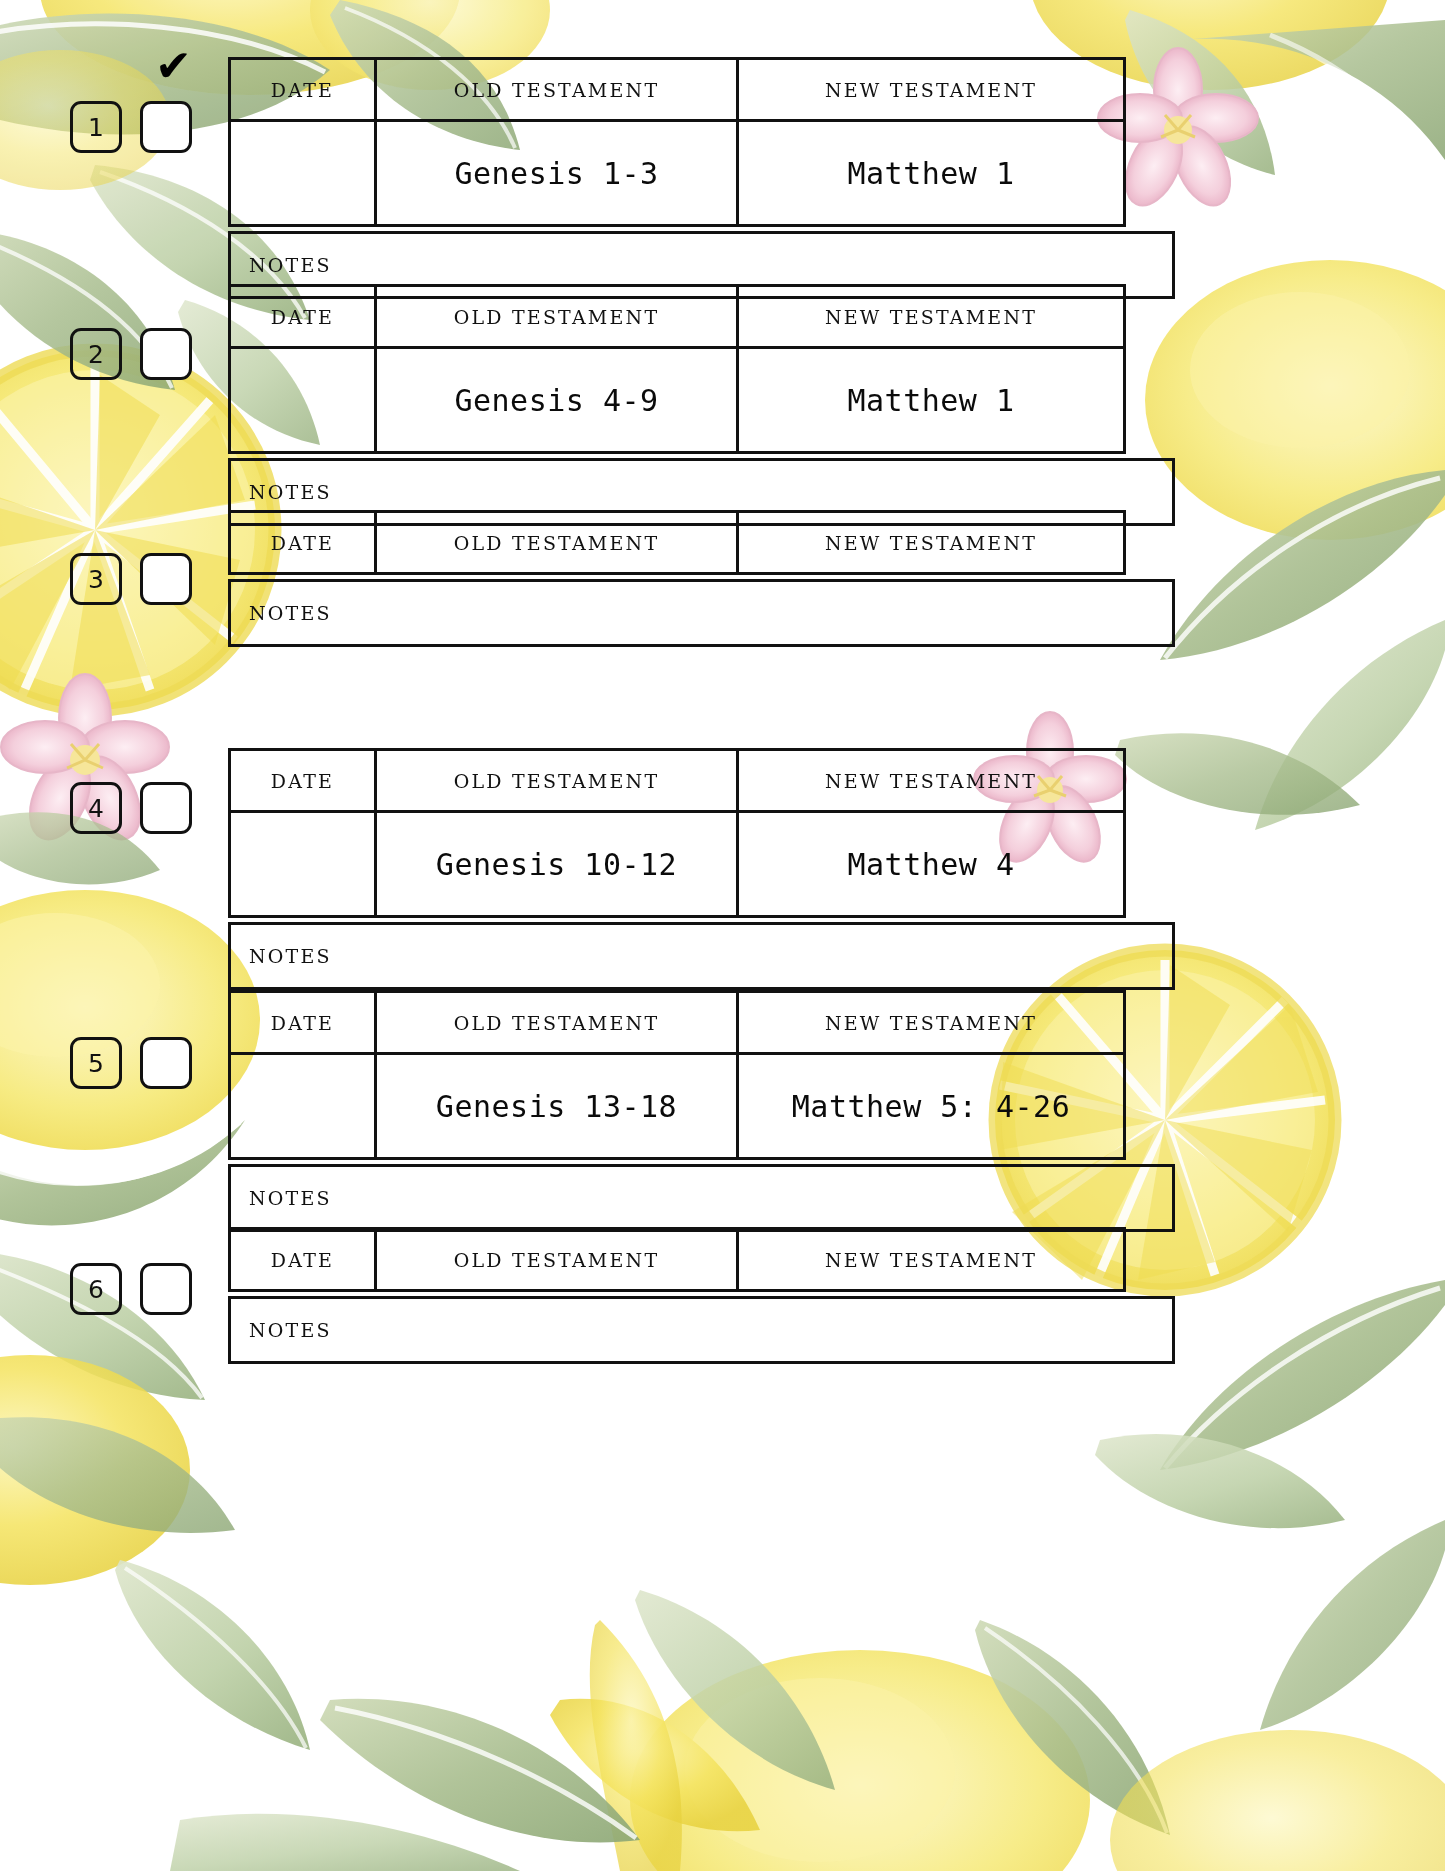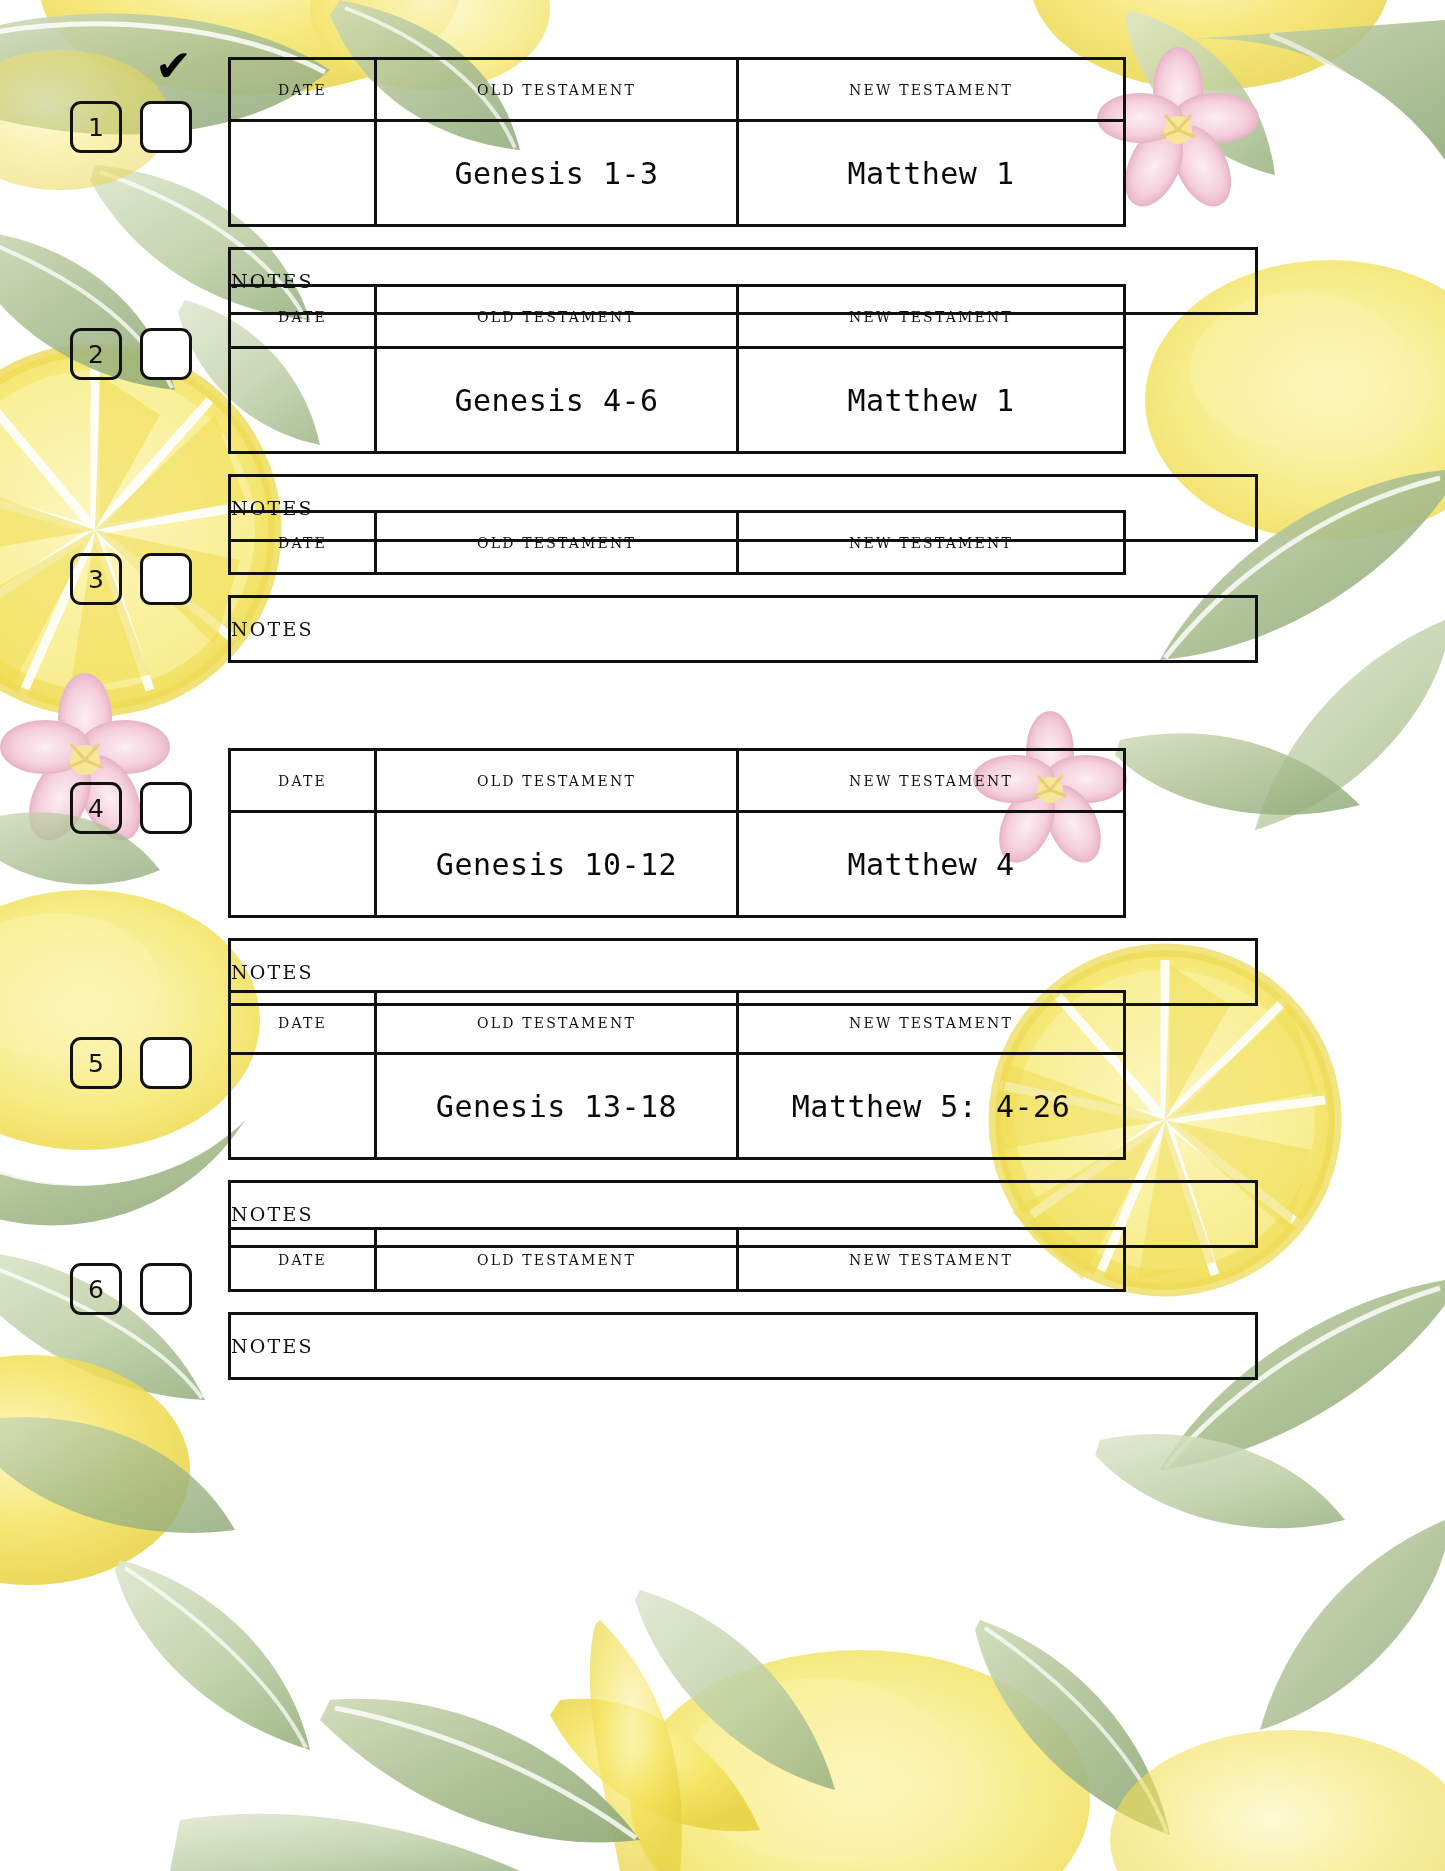--- a/index.html
+++ b/index.html
@@ -54,35 +54,36 @@
     text-align:center;
     vertical-align:middle;
   }
   td.col-date   { width:146px; }
   td.col-ot     { width:362px;margin-top:32px; }
   td.col-nt     { width:387px; }
 
   .hdr-cell { height:62px; }
   .hdr-text {
     font-family:"DejaVu Serif", serif;
-    font-size:14px; letter-spacing:2.2px; color:#111;
+    font-size:19px; letter-spacing:2.2px; color:#111;
     white-space:nowrap;
   }
   .val-cell { height:105px; }
   .val-text {
     font-family:"DejaVu Sans Mono", monospace;
     font-size:30px; color:#0b0b0b; white-space:nowrap;
     letter-spacing:0.5px;
   }
 
   .notes {
-    width:1030px; height:68px; border:3px solid #111;
+    width:947px; height:68px; border:3px solid #111;
     background:transparent;
     display:flex; align-items:center;
-    margin-top:20px;
+    padding-left:18px;
+    margin-top:4px;
   }
   .notes-text {
     font-family:"DejaVu Serif", serif;
     font-size:19px; letter-spacing:2.2px; color:#111;
   }
 </style>
 </head>
 <body>
 
 <svg id="deco" viewBox="0 0 1445 1871" xmlns="http://www.w3.org/2000/svg">
@@ -345,21 +346,21 @@
   <div class="block" style="top:284px">
     <table class="entry">
       <tbody>
           <tr>
         <td class="col-date hdr-cell"><span class="hdr-text">DATE</span></td>
         <td class="col-ot hdr-cell"><span class="hdr-text">OLD TESTAMENT</span></td>
         <td class="col-nt hdr-cell"><span class="hdr-text">NEW TESTAMENT</span></td>
       </tr>
       <tr>
         <td class="col-date val-cell"></td>
-        <td class="col-ot val-cell"><span class="val-text">Genesis 4-6</span></td>
+        <td class="col-ot val-cell"><span class="val-text">Genesis 4-9</span></td>
         <td class="col-nt val-cell"><span class="val-text">Matthew 1</span></td>
       </tr>
     </tbody>
       </table>
     <div class="notes">
       <span class="notes-text">NOTES</span>
     </div>
   </div>
 
   <div class="block" style="top:510px">

